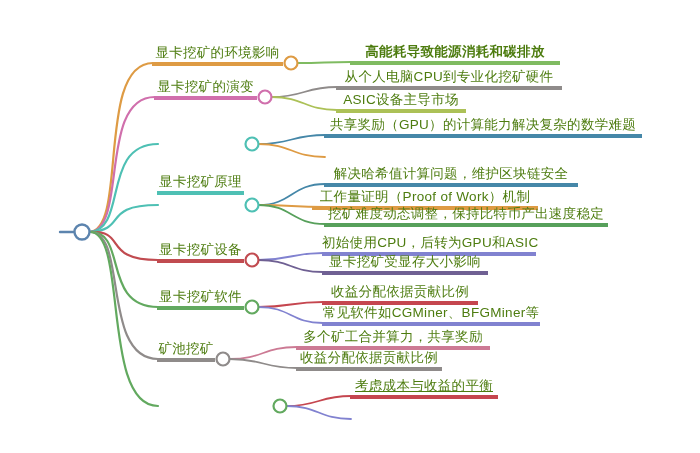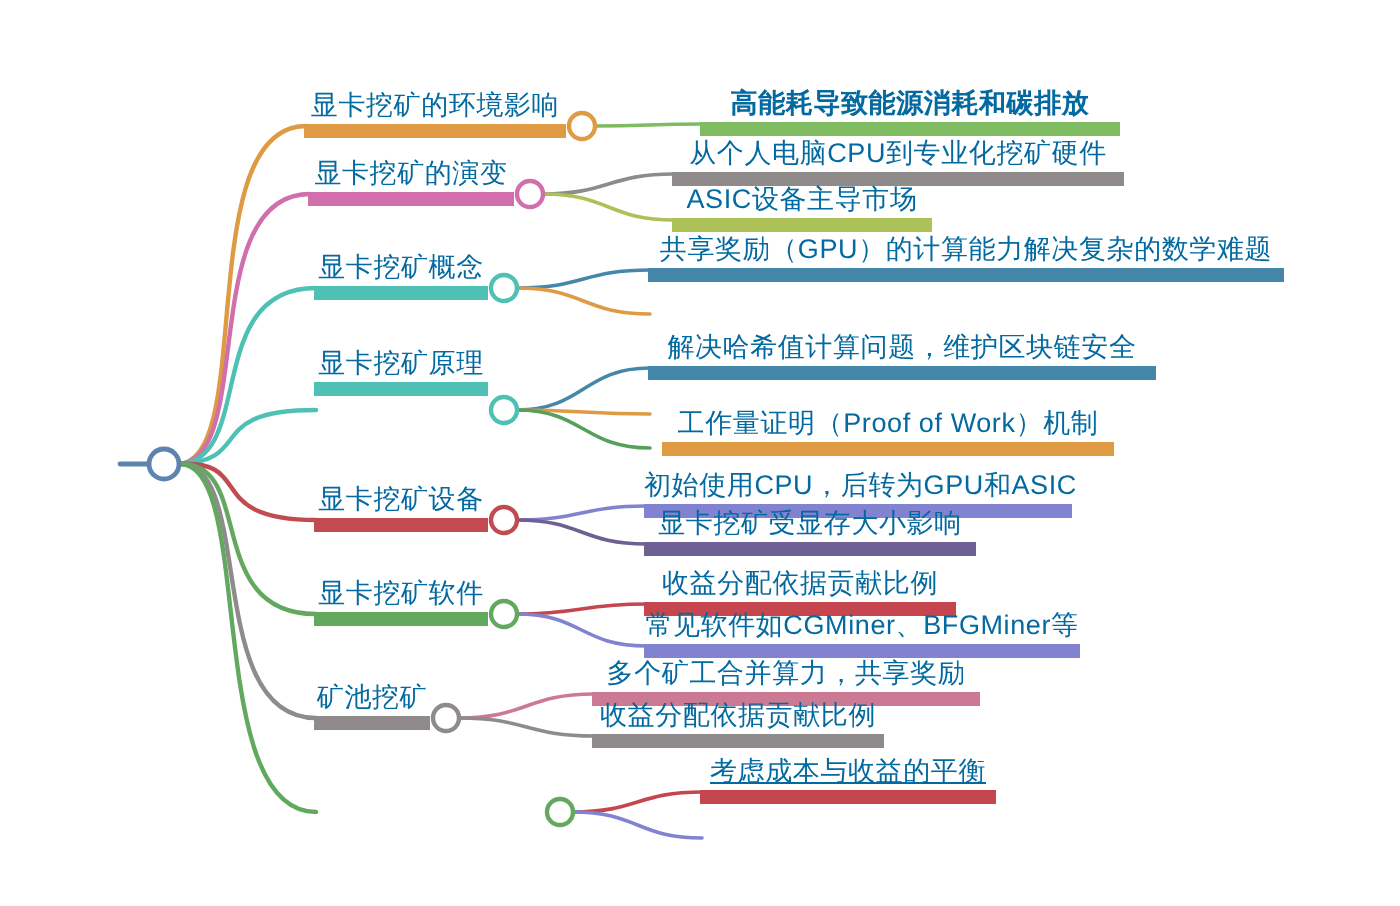--- a/index.html
+++ b/index.html
@@ -4,22 +4,22 @@
 <title>Mind Map</title>
 <style>
   html,body { margin:0; padding:0; background:#ffffff; }
   #canvas {
     position:relative; width:700px; height:453px; background:#ffffff;
     overflow:hidden; font-family:"Liberation Sans","DejaVu Sans",sans-serif;
   }
   #edges { position:absolute; left:0; top:0; width:700px; height:453px; }
   .lbl {
     position:absolute; height:17px; line-height:16px; font-size:13.5px;
-    color:#0369a1; text-align:center; white-space:nowrap;
-    border-bottom:7px solid #404040; letter-spacing:0.3px; cursor:default;
+    color:#4d7c0f; text-align:center; white-space:nowrap;
+    border-bottom:4px solid #404040; letter-spacing:0.3px; cursor:default;
   }
 </style>
 </head>
 <body>
 
 <div id="canvas">
   <svg id="edges" xmlns="http://www.w3.org/2000/svg">
       <path d="M 60 232 L 74.5 232" fill="none" stroke="#5C84AE" stroke-width="2.4" stroke-linecap="round"></path>
       <path d="M 89.5 232 C 128 230, 96 63, 153 63" fill="none" stroke="#DE9B44" stroke-width="2.2" stroke-linecap="round"></path>
       <path d="M 297.5 63 C 324.25 63, 324.25 62, 351 62" fill="none" stroke="#7FBB61" stroke-width="1.8" stroke-linecap="round"></path>
@@ -53,25 +53,25 @@
       <path d="M 286.5 406 C 318.75 406, 318.75 396, 351 396" fill="none" stroke="#C5464F" stroke-width="1.8" stroke-linecap="round"></path>
       <path d="M 286.5 406 C 318.75 406, 318.75 419, 351 419" fill="none" stroke="#8182D0" stroke-width="1.8" stroke-linecap="round"></path>
       <circle cx="280" cy="406" r="6.5" fill="#ffffff" stroke="#62A95F" stroke-width="2.2"></circle>
       <circle cx="82" cy="232" r="7.5" fill="#ffffff" stroke="#5C84AE" stroke-width="2.4"></circle>
     </svg>
 <div class="lbl" style="left: 152px; top: 45px; width: 131px; border-bottom-color: rgb(222, 155, 68);">显卡挖矿的环境影响</div>
     <div class="lbl" style="left: 350px; top: 44px; width: 210px; border-bottom-color: rgb(127, 187, 97); font-weight: bold;">高能耗导致能源消耗和碳排放</div>
     <div class="lbl" style="left: 154px; top: 79px; width: 103px; border-bottom-color: rgb(208, 111, 172);">显卡挖矿的演变</div>
     <div class="lbl" style="left: 336px; top: 69px; width: 226px; border-bottom-color: rgb(143, 139, 138);">从个人电脑CPU到专业化挖矿硬件</div>
     <div class="lbl" style="left: 336px; top: 92px; width: 130px; border-bottom-color: rgb(172, 193, 87);">ASIC设备主导市场</div>
-    <div class="lbl" style="left: 157px; top: 126px; width: 87px; border-bottom-color: rgb(78, 192, 180);">显卡挖矿概念</div>
     <div class="lbl" style="left: 324px; top: 117px; width: 318px; border-bottom-color: rgb(69, 135, 168);">共享奖励（GPU）的计算能力解决复杂的数学难题</div>
     <div class="lbl" style="left: 157px; top: 174px; width: 87px; border-bottom-color: rgb(78, 192, 180);">显卡挖矿原理</div>
     <div class="lbl" style="left: 324px; top: 166px; width: 254px; border-bottom-color: rgb(69, 135, 168);">解决哈希值计算问题，维护区块链安全</div>
-    <div class="lbl" style="left: 331px; top: 189px; width: 226px; border-bottom-color: rgb(222, 155, 68); margin-top: 15px;">工作量证明（Proof of Work）机制</div>
+    <div class="lbl" style="left: 312px; top: 189px; width: 226px; border-bottom-color: rgb(222, 155, 68);">工作量证明（Proof of Work）机制</div>
+    <div class="lbl" style="left: 324px; top: 206px; width: 284px; border-bottom-color: rgb(87, 160, 91);">挖矿难度动态调整，保持比特币产出速度稳定</div>
     <div class="lbl" style="left: 157px; top: 242px; width: 87px; border-bottom-color: rgb(193, 75, 80);">显卡挖矿设备</div>
     <div class="lbl" style="left: 322px; top: 235px; width: 214px; border-bottom-color: rgb(129, 130, 208);">初始使用CPU，后转为GPU和ASIC</div>
     <div class="lbl" style="left: 322px; top: 254px; width: 166px; border-bottom-color: rgb(111, 96, 147);">显卡挖矿受显存大小影响</div>
     <div class="lbl" style="left: 157px; top: 289px; width: 87px; border-bottom-color: rgb(98, 169, 95);">显卡挖矿软件</div>
     <div class="lbl" style="left: 322px; top: 284px; width: 156px; border-bottom-color: rgb(197, 70, 79);">收益分配依据贡献比例</div>
     <div class="lbl" style="left: 322px; top: 305px; width: 218px; border-bottom-color: rgb(129, 130, 208);">常见软件如CGMiner、BFGMiner等</div>
     <div class="lbl" style="left: 157px; top: 341px; width: 58px; border-bottom-color: rgb(143, 139, 138);">矿池挖矿</div>
     <div class="lbl" style="left: 296px; top: 329px; width: 194px; border-bottom-color: rgb(204, 122, 148);">多个矿工合并算力，共享奖励</div>
     <div class="lbl" style="left: 296px; top: 350px; width: 146px; border-bottom-color: rgb(143, 139, 138);">收益分配依据贡献比例</div>
     <div class="lbl" style="left: 350px; top: 378px; width: 148px; border-bottom-color: rgb(197, 70, 79); text-decoration: underline;">考虑成本与收益的平衡</div>

